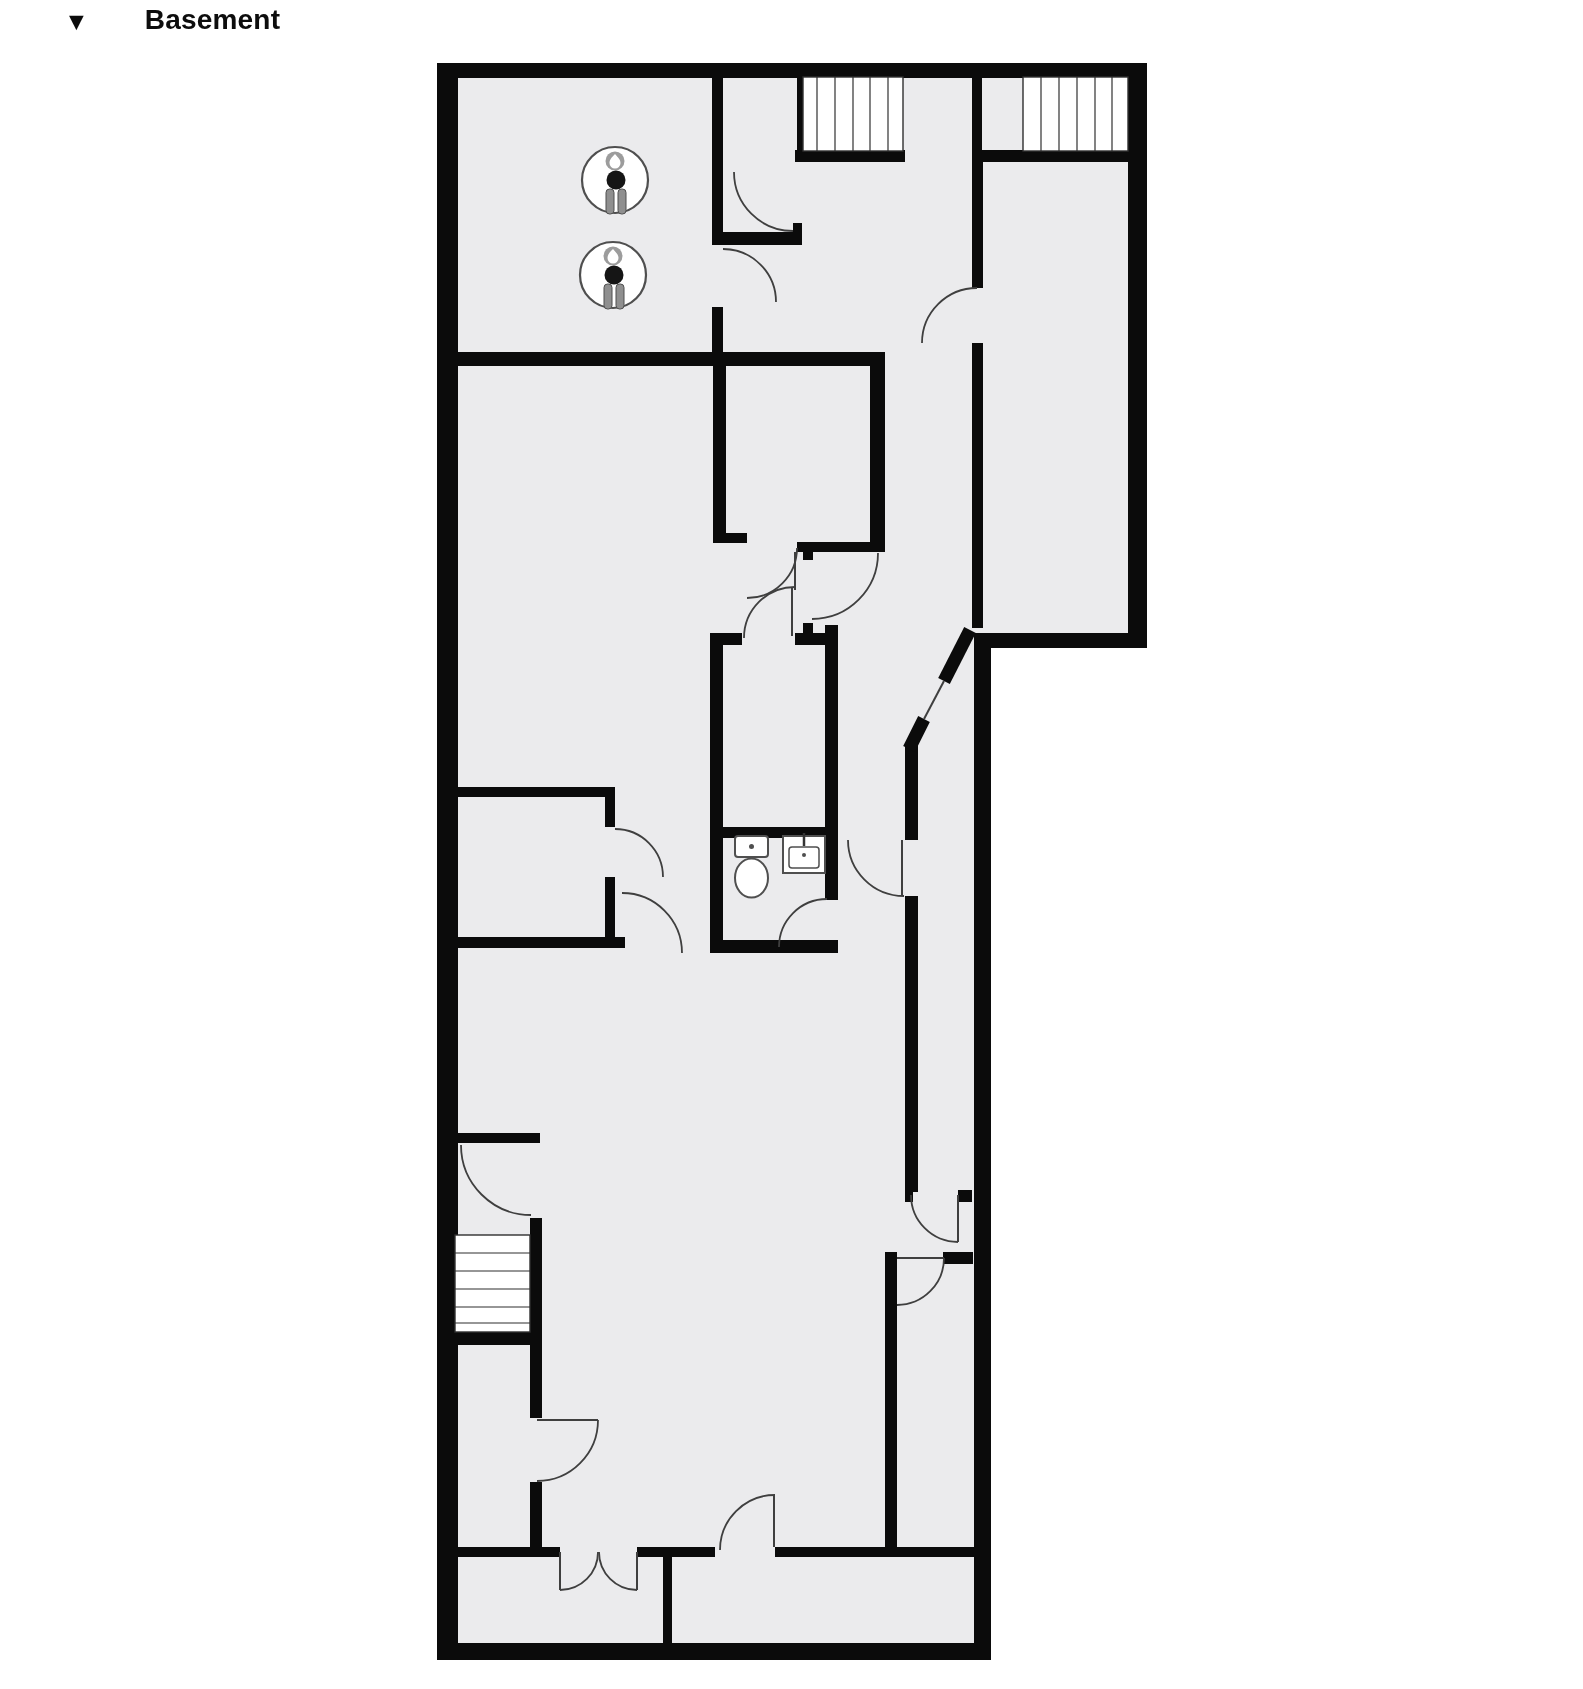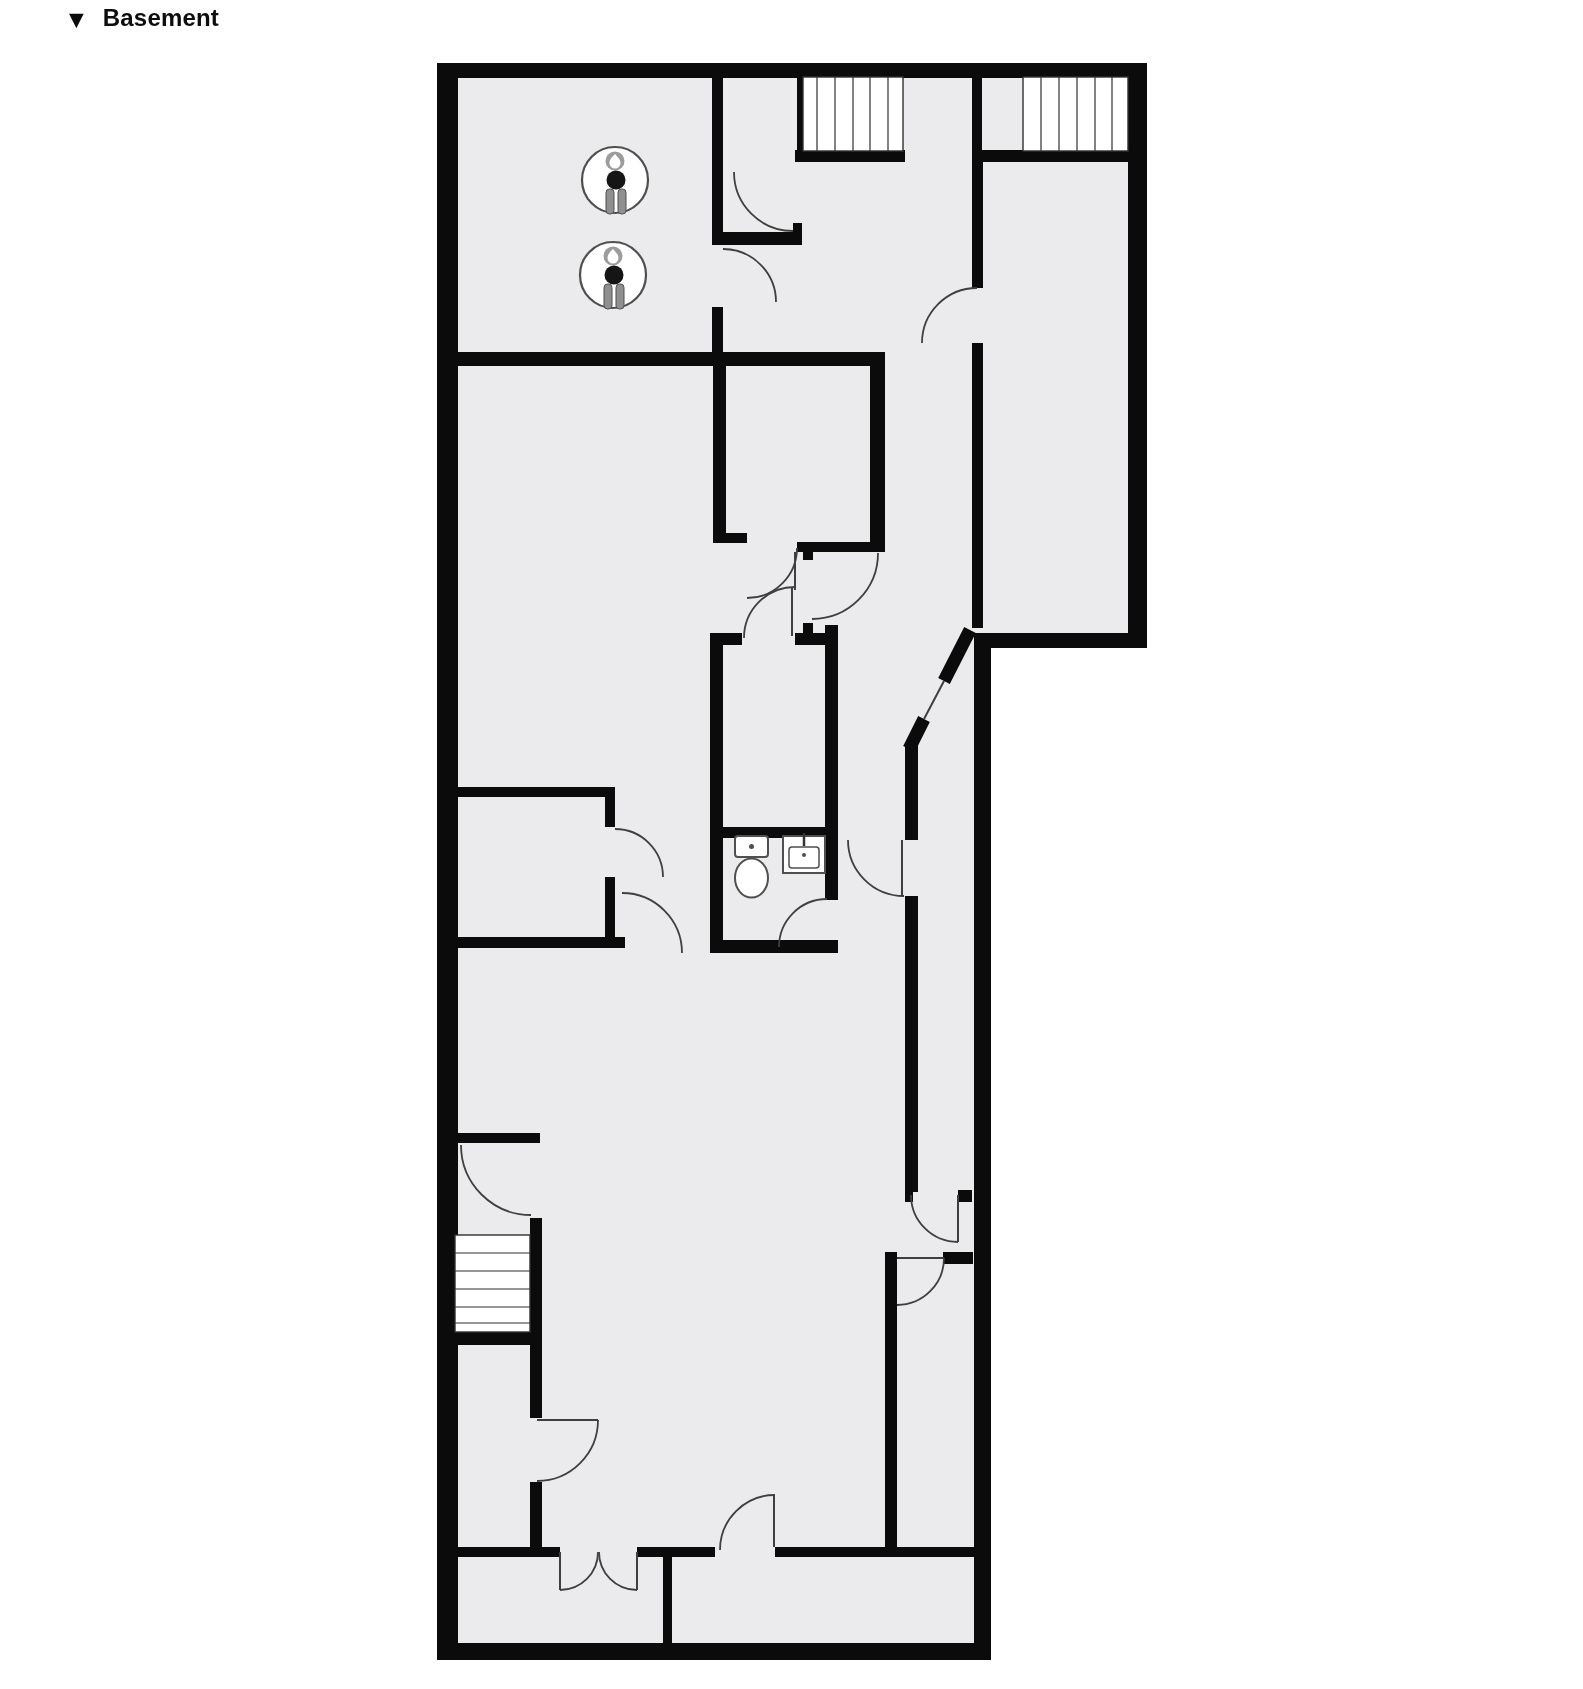--- a/index.html
+++ b/index.html
@@ -1,19 +1,19 @@
 <!DOCTYPE html>
 <html><head>
 <meta charset="utf-8">
 <style>
   html,body{margin:0;padding:0;background:#ffffff;}
   body{width:1583px;height:1689px;position:relative;font-family:"Liberation Sans",sans-serif;}
   .hdr{position:absolute;left:64px;top:4px;display:flex;align-items:center;gap:14px;}
   .hdr .tri{font-size:25px;color:#0b0b0b;line-height:1;transform:translateY(1px);}
-  .hdr .ttl{font-size:24px;font-weight:700;color:#0d0d0d;letter-spacing:.2px;}
+  .hdr .ttl{font-size:28px;font-weight:700;color:#0d0d0d;letter-spacing:.2px;margin-left:42px;}
   #plan{position:absolute;left:0;top:0;}
 </style>
 </head>
 <body>
 
 <div class="hdr">
   <span class="tri">▼</span>
   <span class="ttl">Basement</span>
 </div>
 

